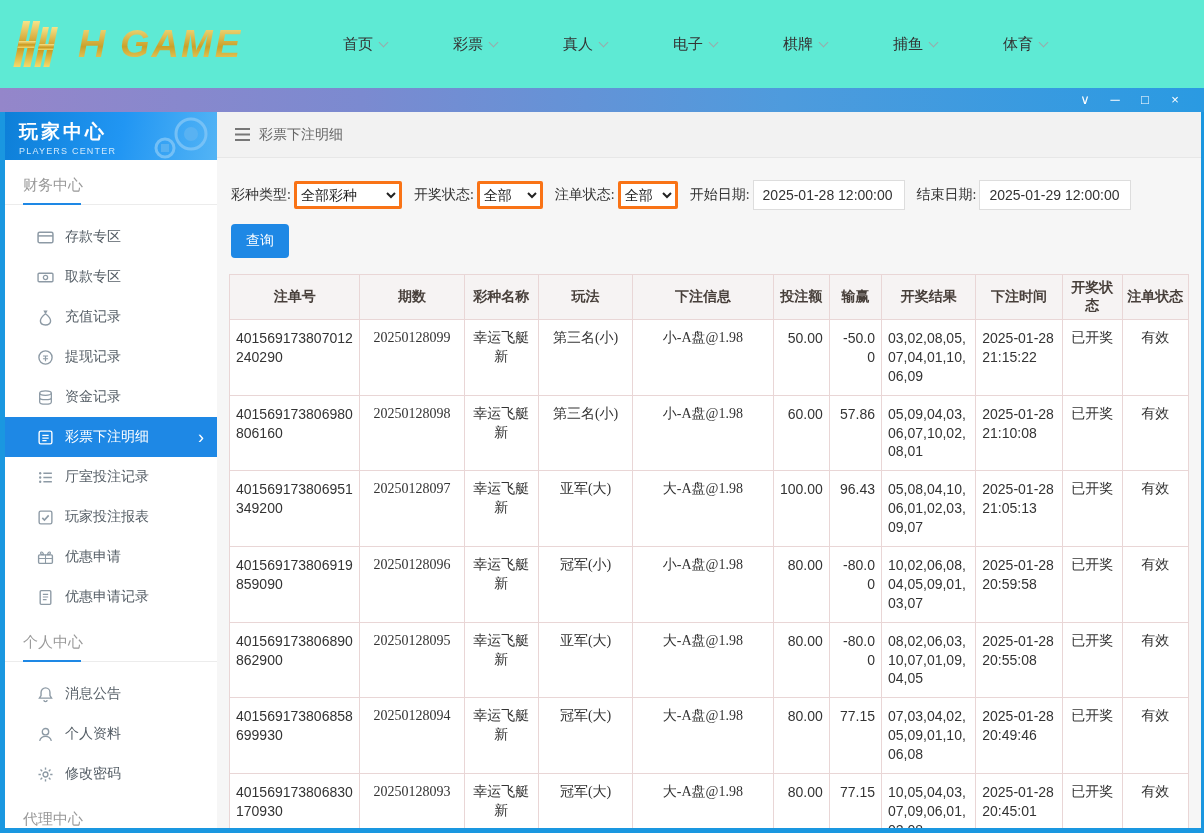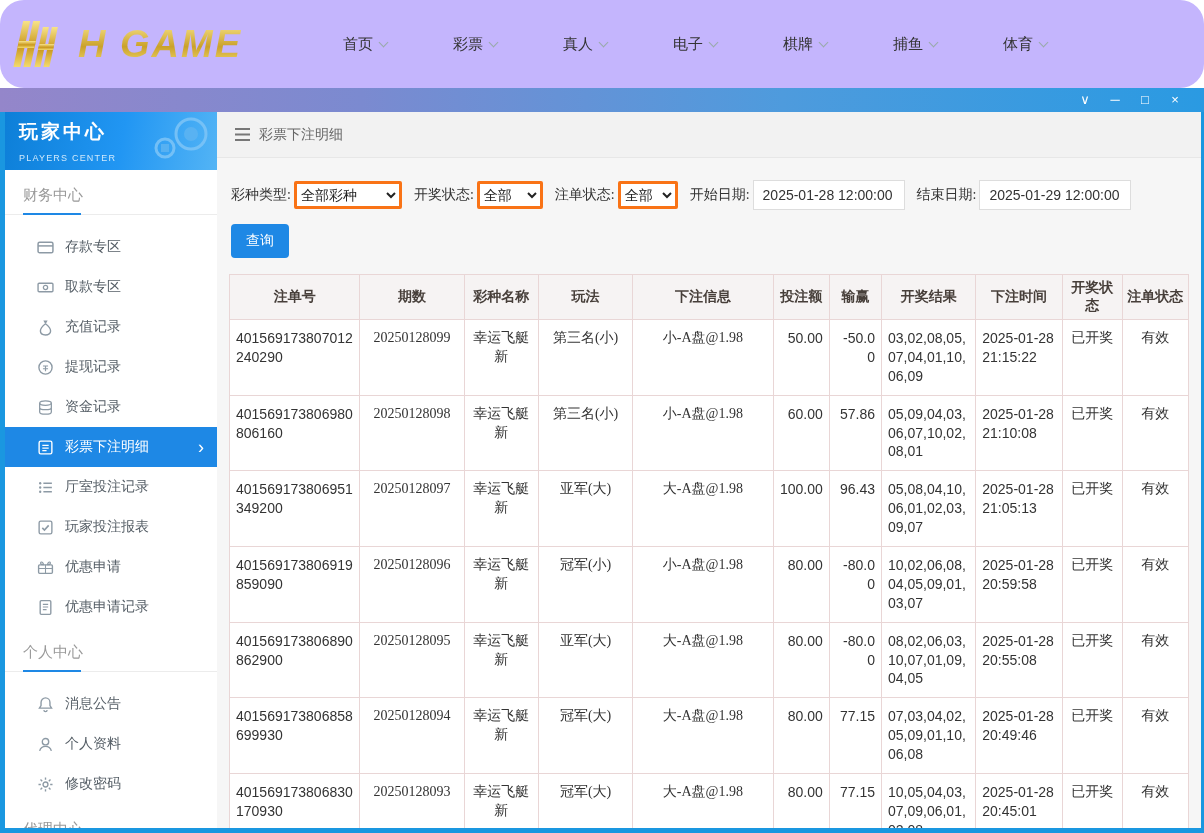--- a/index.html
+++ b/index.html
@@ -1,20 +1,20 @@
 <!DOCTYPE html>
 <html><head>
 <meta charset="utf-8">
 <style>
   * { margin:0; padding:0; box-sizing:border-box; font-family:"Liberation Sans","DejaVu Sans",sans-serif; }
   html,body { width:1204px; height:833px; overflow:hidden; background:#fff; }
   .window { width:1204px; height:833px; display:flex; flex-direction:column; }
 
   
-  .top-header { height:88px; background:#c4b5fd; display:flex; align-items:center; flex:none;border-radius:24px; }
+  .top-header { height:88px; background:#5eead4; display:flex; align-items:center; flex:none; }
   .logo { width:292px; padding-left:10px; display:flex; align-items:center; gap:6px; }
   .logo-text { font-size:38px; font-weight:bold; font-style:italic; letter-spacing:2px; color:#cf9b16; white-space:nowrap; }
   @supports (-webkit-background-clip: text) {
     .logo-text { background:linear-gradient(180deg,#f7e389 0%,#caa12a 55%,#f2da6e 100%);
       -webkit-background-clip:text; -webkit-text-fill-color:transparent; }
   }
   .top-nav { display:flex; align-items:center; margin-left:18px; }
   .nav-item { display:flex; align-items:center; gap:7px; padding:0 33px; font-size:15px; color:#333; cursor:pointer; height:40px; }
   .caret { width:7px; height:7px; border-right:1.6px solid #9aa; border-bottom:1.6px solid #9aa; transform:rotate(45deg); margin-top:-4px; }
 
@@ -22,24 +22,24 @@
   .titlebar { height:24px; flex:none; background:linear-gradient(90deg,#9486ca 0%,#7b8ad0 30%,#4e9bdd 65%,#2a9ae2 100%);
     display:flex; justify-content:flex-end; align-items:center; padding-right:14px; }
   .win-btn { color:#fff; font-size:13px; line-height:24px; width:30px; text-align:center; cursor:pointer; }
 
   
   .app-body { flex:1; display:flex; overflow:hidden; background:#f5f5f5;
     border-left:5px solid #1a97e0; border-right:3px solid #1a97e0; border-bottom:5px solid #1a97e0; }
 
   
   .sidebar { width:212px; flex:none; background:#fff; overflow:hidden; }
-  .sidebar-header { height:58px; background:linear-gradient(100deg,#0d7fd8 0%,#2196f3 55%,#53b4f5 100%);
+  .sidebar-header { height:48px; background:linear-gradient(100deg,#0d7fd8 0%,#2196f3 55%,#53b4f5 100%);
     color:#fff; padding:7px 0 0 14px; position:relative; }
   .sh-title { font-size:19px; font-weight:bold; letter-spacing:3px; }
-  .sh-sub { font-size:9px; letter-spacing:1.2px; color:#cfe9fc; margin-top:8px; }
+  .sh-sub { font-size:9px; letter-spacing:1.2px; color:#cfe9fc; margin-top:1px; }
   .sh-art { position:absolute; right:6px; top:4px; opacity:.85; }
   .section-title { padding:16px 18px 9px; color:#999; font-size:15px; position:relative; border-bottom:1px solid #ececec; margin-bottom:12px; }
   .section-title::after { content:""; position:absolute; left:18px; bottom:-1px; width:58px; height:2px; background:#1e88e5; }
   .side-item { height:40px; display:flex; align-items:center; gap:11px; padding-left:32px; font-size:14px; color:#555e66; cursor:pointer; position:relative; }
   .side-item .s-icon { width:17px; height:17px; color:#8d9aa5; display:inline-flex; }
   .side-item .s-icon svg { width:17px; height:17px; }
   .side-item.active { background:#1e88e5; color:#fff; }
   .side-item.active .s-icon { color:#fff; }
   .s-arrow { position:absolute; right:13px; font-size:18px; line-height:1; color:#fff; }
 

